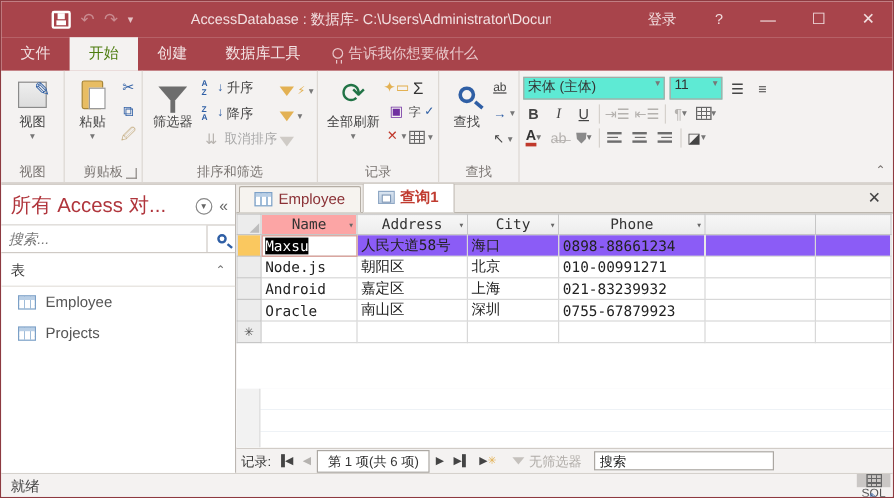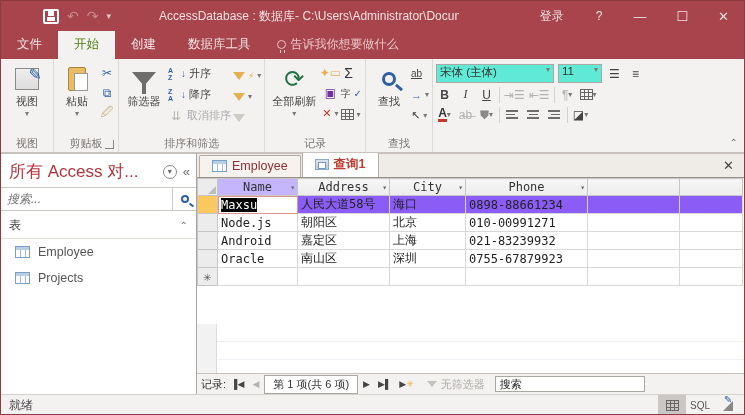--- a/index.html
+++ b/index.html
@@ -96,21 +96,21 @@
   .doctab.active { background:#fff; color:#c03b30; font-weight:bold; }
   .doc-close { margin-left:auto; padding:0 10px 4px; color:#444; font-size:13px; }
   .qicon { width:14px; height:11px; border:1px solid #8fa8c5; background:linear-gradient(#d9e4f0,#b9cce2); position:relative; }
   .qicon:after { content:""; position:absolute; left:2px; top:2px; width:6px; height:5px; border:1px solid #7d97b6; background:#fff; }
 
   
   .sheetwrap { flex:1; background:#fff; overflow:hidden; position:relative; }
   table.sheet { border-collapse:collapse; table-layout:fixed; font-family:"DejaVu Sans Mono","Liberation Mono",monospace; font-size:12px; color:#222; }
   .sheet th, .sheet td { border:1px solid #d8d8d8; height:18px; padding:0 3px; overflow:hidden; white-space:nowrap; font-weight:normal; }
   .sheet thead th { background:linear-gradient(#f7f7f7,#ececec); border-color:#c6c6c6; text-align:center; color:#333; height:17px; position:relative; }
-  .sheet thead th.selcol { background:#c4b5fd;margin-top:16px; }
+  .sheet thead th.selcol { background:#fca5a5;margin-top:16px; }
   .hdr-arrow { position:absolute; right:2px; top:4px; font-size:8px; color:#666; }
   .corner { background:#ececec!important; position:relative; }
   .corner:after { content:""; position:absolute; right:1px; bottom:1px; border-left:8px solid transparent; border-bottom:8px solid #bdbdbd; }
   .rowsel { background:#ececec; border-color:#c6c6c6!important; width:20px; text-align:center; color:#444; }
   tr.sel td { background:#8b5cf6; }
   tr.sel .rowsel { background:#fac85f; }
   td.edit { background:#fff!important; outline:1.5px solid #d89890; outline-offset:-1.5px; }
   .seltext { background:#000; color:#fff; }
   .newmark { font-size:13px; color:#555; }
   .filler { position:absolute; left:0; right:0; bottom:0; top:146px;
@@ -122,21 +122,21 @@
   .rn-btn { padding:0 3px; color:#444; font-size:9px; }
   .rn-btn.dis { color:#b5b2af; }
   .rn-pos { background:#fff; border:1px solid #aba7a2; padding:1px 8px; font-size:11px; }
   .rn-new { color:#444; font-size:9px; } .rn-new b { color:#e3b153; }
   .rn-filter { display:flex; align-items:center; gap:4px; color:#b0aca8; margin-left:8px; }
   .rn-funnel { width:0; height:0; border-left:5px solid transparent; border-right:5px solid transparent; border-top:6px solid #c5c1bd; }
   .rn-search { margin-left:8px; border:1px solid #aba7a2; background:#fff; width:150px; height:16px; font-size:11px; padding:0 4px; font-family:inherit; color:#222; outline:none; }
 
   
   .statusbar { height:22px; background:#f4f2f1; border-top:1px solid #d5d1cc; display:flex; align-items:center; padding:0 2px 0 8px; color:#444; }
-  .sb-right { margin-left:auto; display:flex; height:100%; }
+  .sb-right { margin-left:auto; display:flex; height:100%;flex-direction:column; }
   .sb-ico { width:28px; display:flex; align-items:center; justify-content:center; font-size:10px; color:#555; }
   .sb-ico.on { background:#cac7c5; }
   .gridico { width:13px; height:11px; border:1px solid #666;
      background:repeating-linear-gradient(90deg,transparent 0 3px,#666 3px 4px),repeating-linear-gradient(transparent 0 2.5px,#666 2.5px 3.5px); }
   .designico { width:0; height:0; border-left:10px solid transparent; border-bottom:10px solid #888; position:relative; }
   .designico:after { content:"✎"; position:absolute; left:-9px; top:-7px; font-size:10px; color:#2f5fa5; }
 </style>
 </head>
 <body>
 

